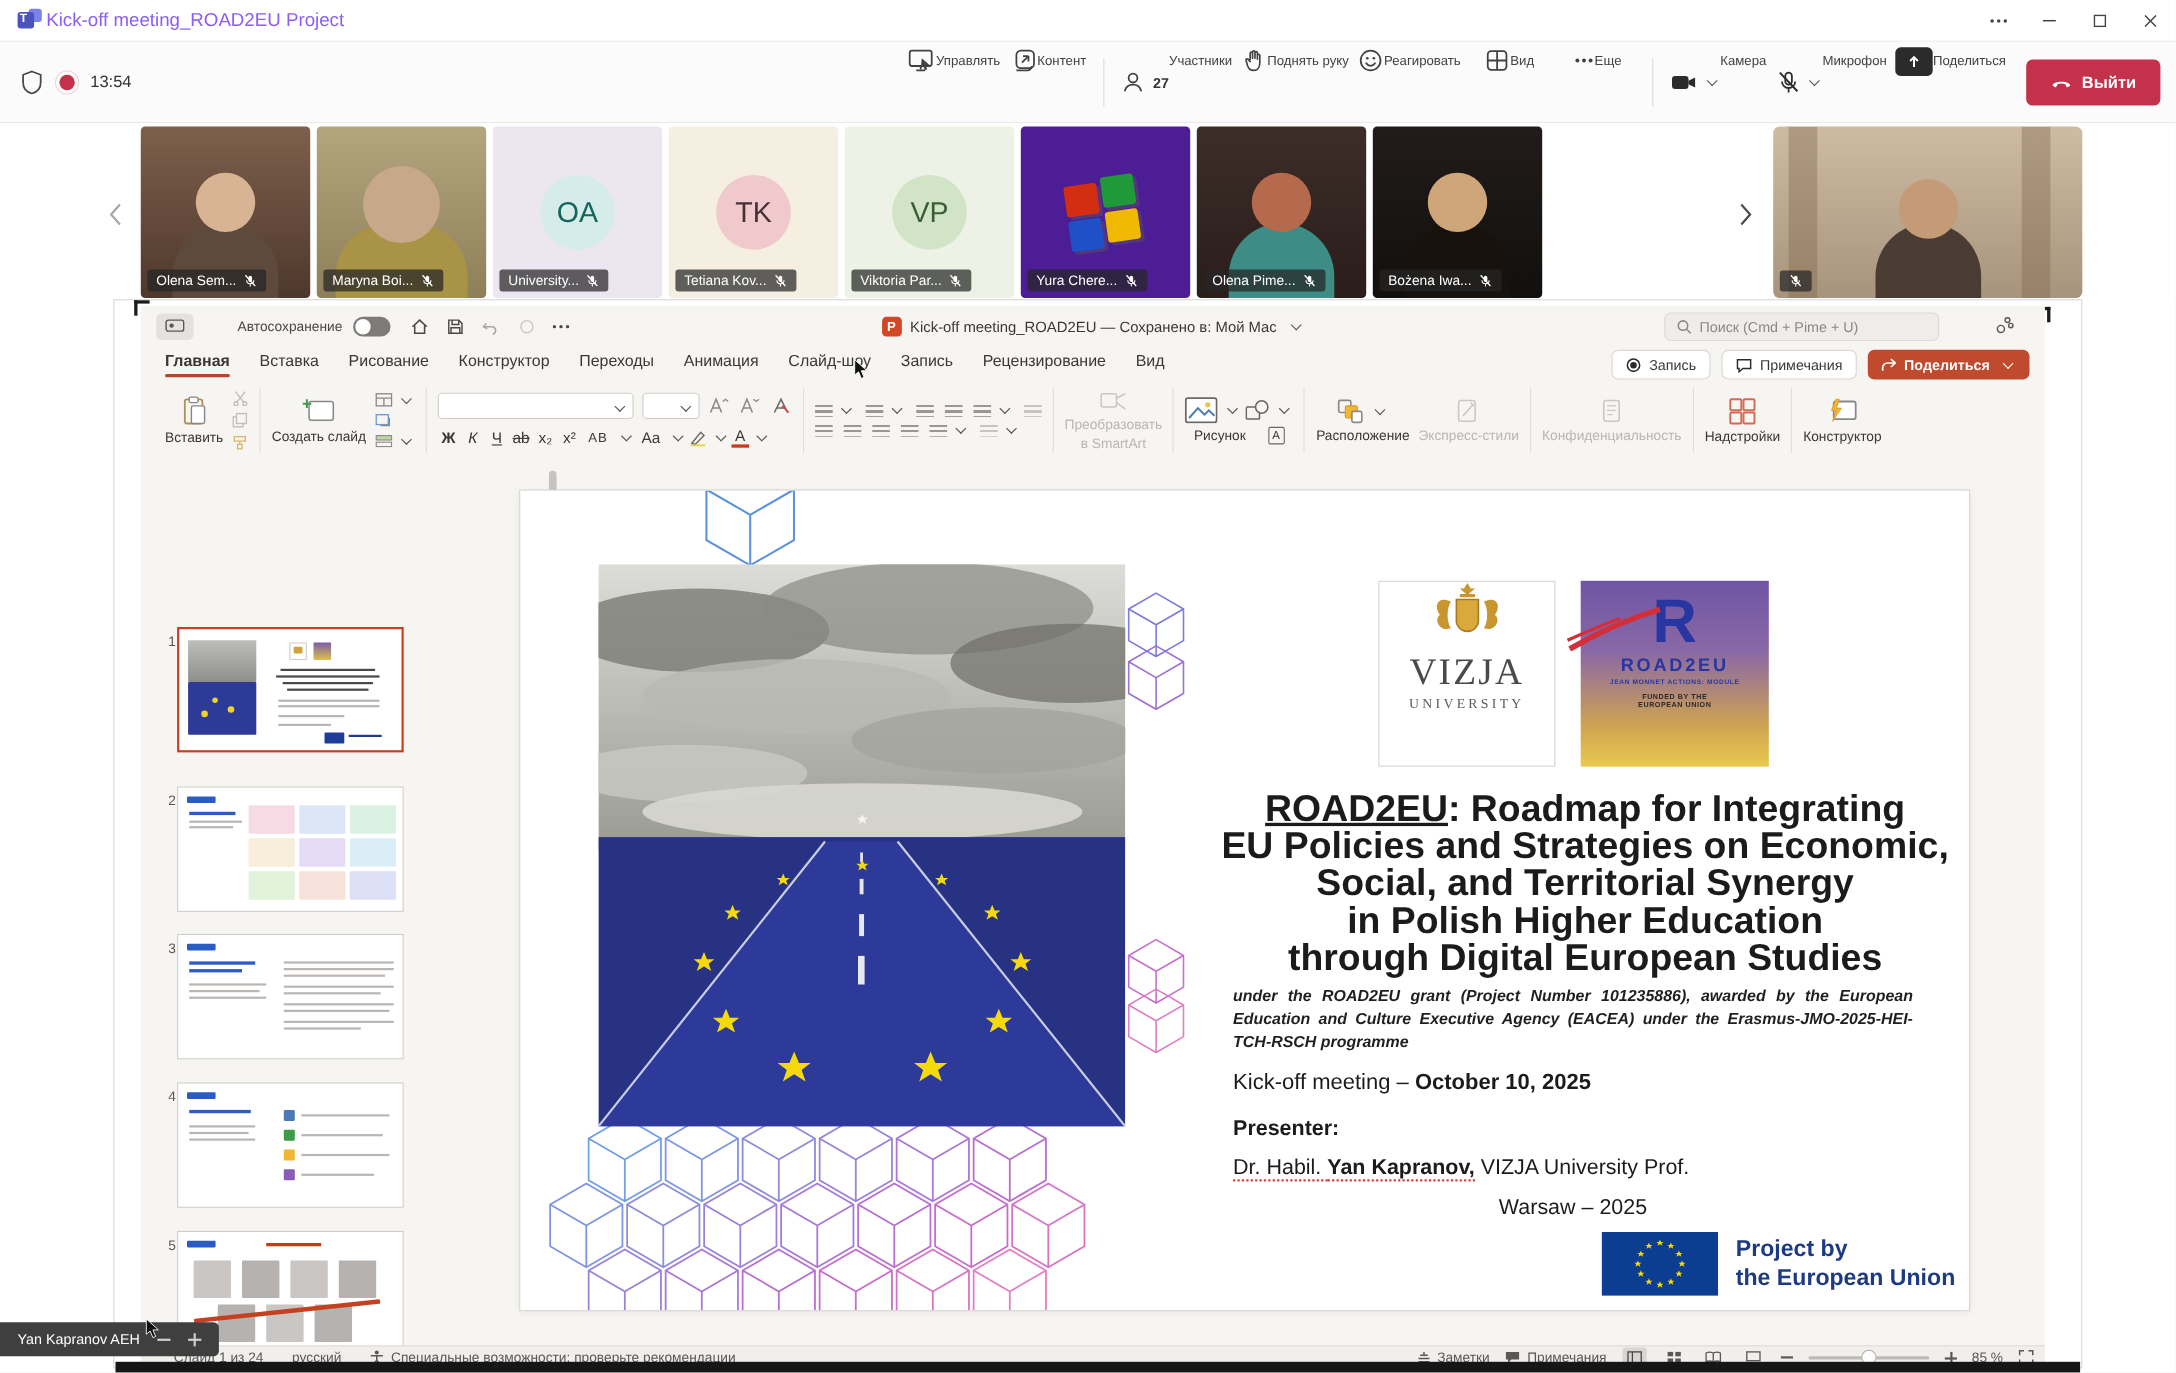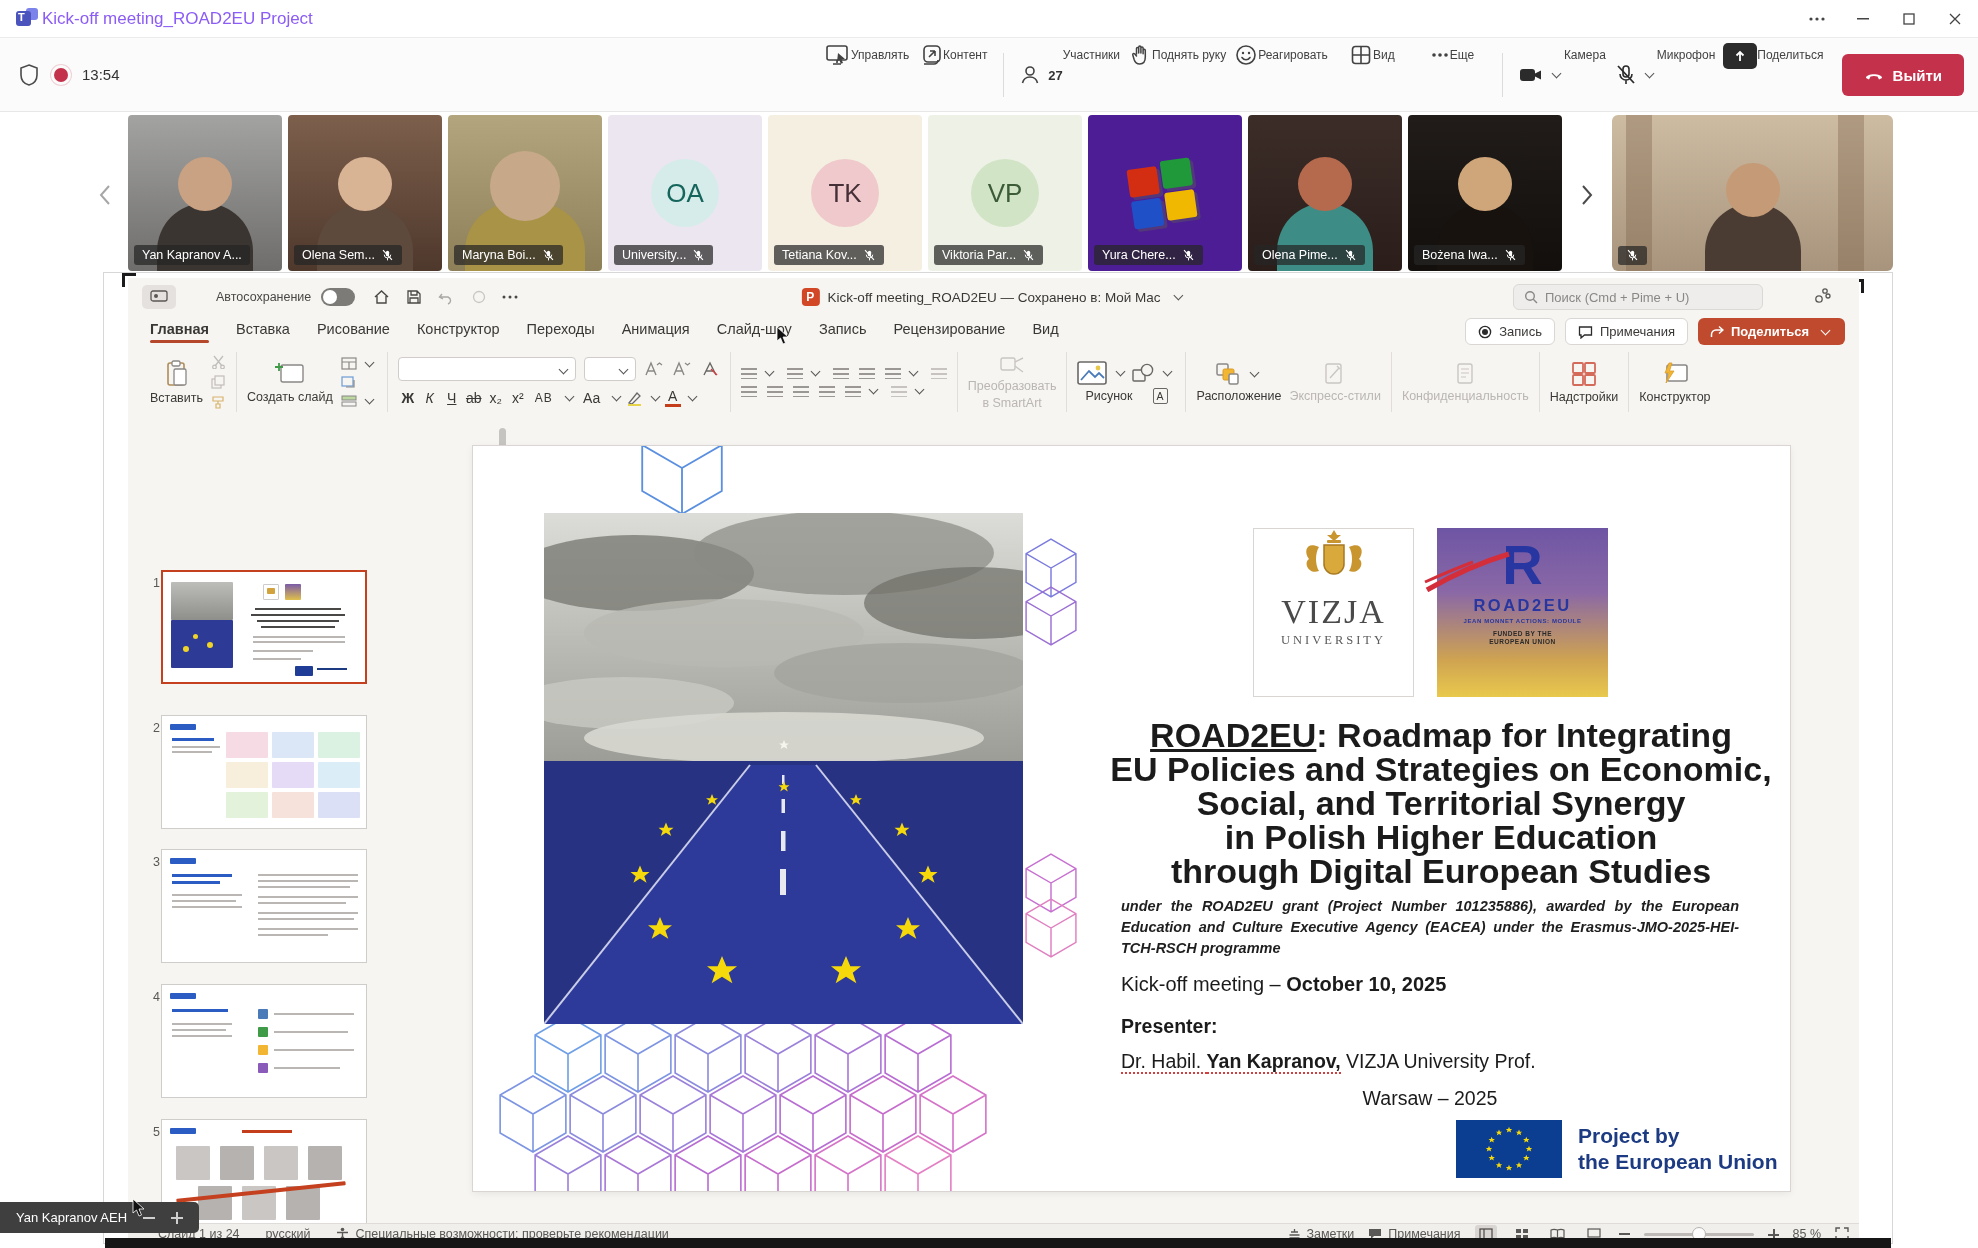--- a/index.html
+++ b/index.html
@@ -296,27 +296,20 @@
           <path d="M11 2 L3 11 L11 20" stroke="#a6a6a6" stroke-width="2" fill="none"></path>
         </svg>
       </div>
     <div class="chev chevR">
         <svg width="14" height="22" viewBox="0 0 14 22">
           <path d="M3 2 L11 11 L3 20" stroke="#4a4a4a" stroke-width="2" fill="none"></path>
         </svg>
       </div>
 
     <div class="tiles">
-      <div class="tile p0">
-        <div class="sil"></div>
-          <div class="hd"></div>
-        <div class="pill">
-            <span class="nm">Yan Kapranov A...</span>
-          </div>
-      </div>
       <div class="tile p1">
         <div class="sil"></div>
           <div class="hd"></div>
         <div class="pill">
             <span class="nm">Olena Sem...</span>
           <svg width="13" height="13" viewBox="0 0 16 16">
               <rect x="6" y="2" width="4" height="7" rx="2" fill="#fff"></rect>
               <path d="M4 7a4 4 0 0 0 8 0 M8 11v3" stroke="#fff" fill="none" stroke-width="1.2"></path>
               <line x1="2.5" y1="1.5" x2="13.5" y2="13.5" stroke="#fff" stroke-width="1.4"></line>
             </svg>

